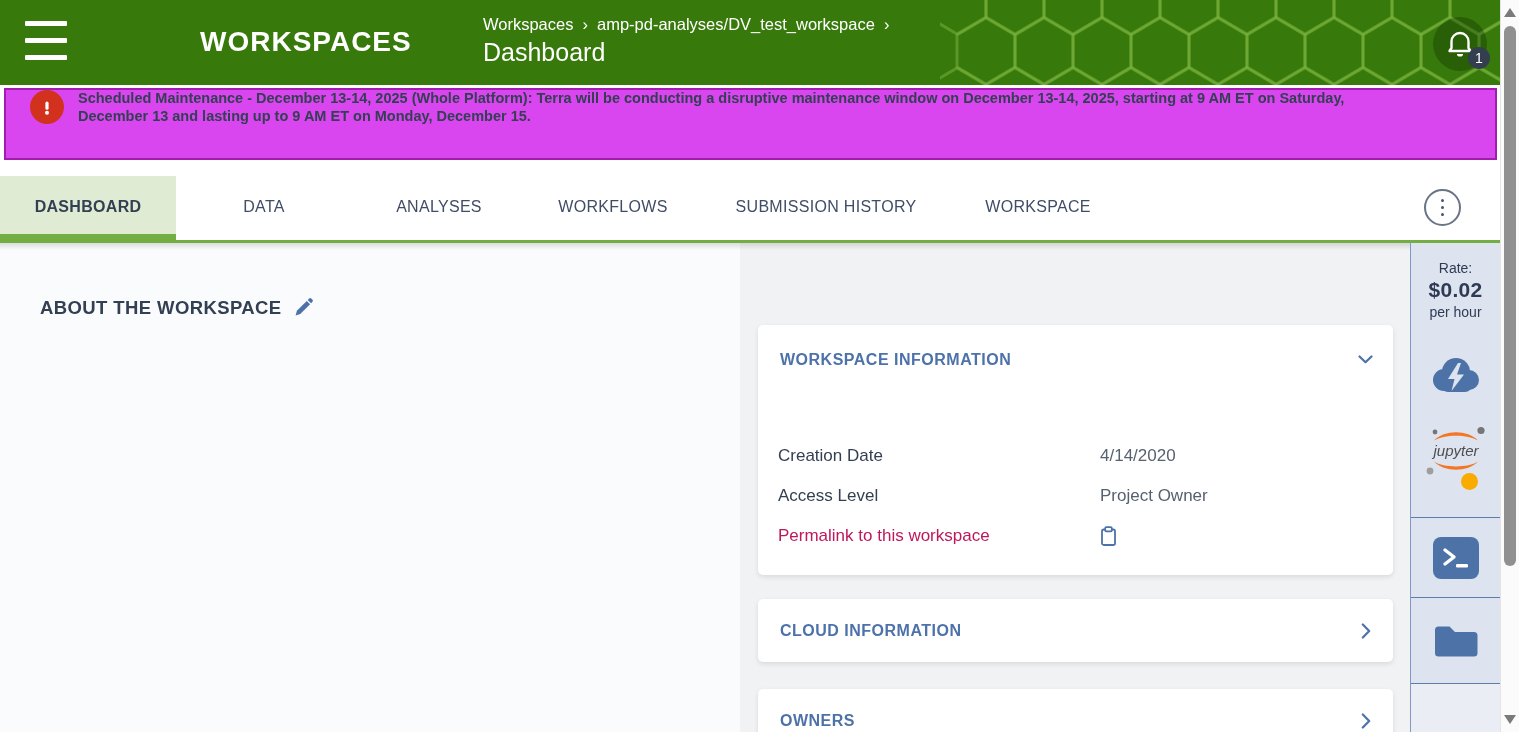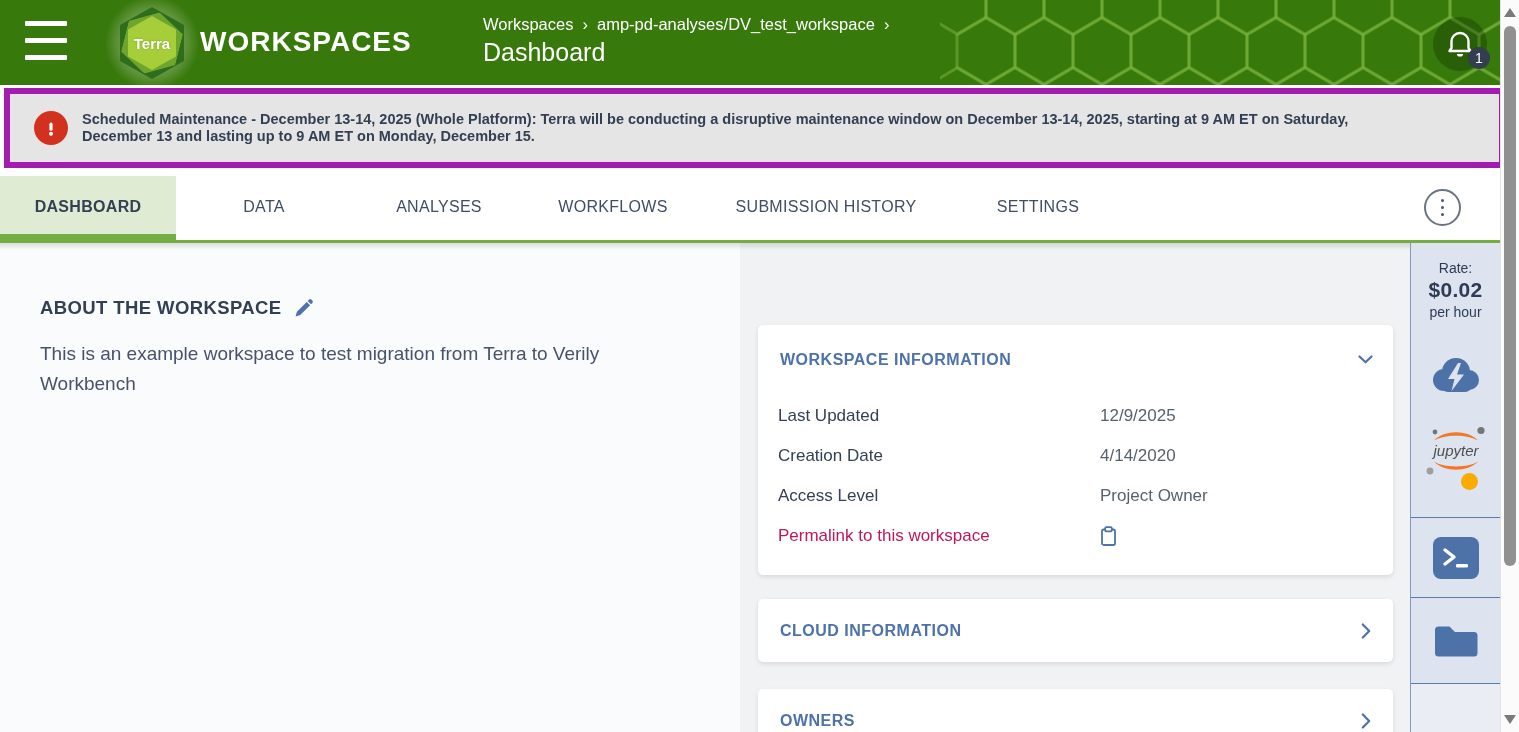--- a/index.html
+++ b/index.html
@@ -20,39 +20,39 @@
   .logo-text { position:absolute; left:50%; top:50%; transform:translate(-50%,-50%); color:#fff; font-size:15px; font-weight:700; text-shadow:0 0 2px rgba(0,0,0,0.25); }
   .app-title { position:absolute; left:200px; top:26px; color:#fff; font-size:28px; font-weight:600; letter-spacing:1px; }
   .crumbs { position:absolute; left:483px; top:15px; color:#fff; }
   .crumb-line { font-size:16.5px; display:flex; gap:9px; align-items:center; }
   .crumb-link { cursor:pointer; }
   .page-title { font-size:25px; font-weight:500; margin-top:4px; }
   .bell-circle { position:absolute; left:1433px; top:17px; width:54px; height:54px; border-radius:50%; background:rgba(12,48,0,0.35); display:flex; align-items:center; justify-content:center; cursor:pointer; }
   .badge { position:absolute; left:1468px; top:47px; width:22px; height:22px; border-radius:50%; background:#333E4E; color:#fff; font-size:14px; display:flex; align-items:center; justify-content:center; }
 
   
-  .alert { position:absolute; left:4px; top:88px; width:1489px; height:68px; background:#e5e5e5; border:6px solid #a21caf; display:flex; align-items:center; }
+  .alert { position:absolute; left:4px; top:88px; width:1489px; height:68px; background:#d946ef; border:2px solid #a21caf; display:flex; }
   .alert-icon { width:34px; height:34px; border-radius:50%; background:#D2311E; margin-left:24px; flex:none; display:flex; align-items:center; justify-content:center; }
   .alert-text { margin-left:14px; width:1320px; font-size:14.5px; font-weight:700; color:#333F52; line-height:17.5px; }
 
   
   .tabbar-bg { position:absolute; left:0; top:176px; width:1500px; height:58px; background:#fff; }
   .tab-active-bg { position:absolute; left:0; top:176px; width:176px; height:58px; background:#DFECD3; }
   .tab-underline-thick { position:absolute; left:0; top:234px; width:176px; height:9px; background:#74AE43; }
   .tab-underline-thin { position:absolute; left:0; top:240px; width:1500px; height:3px; background:#74AE43; }
   .tab { position:absolute; top:198px; transform:translateX(-50%); font-size:16px; color:#404D66; letter-spacing:.3px; white-space:nowrap; cursor:pointer; }
   .tab.active { color:#333F52; font-weight:700; }
   .kebab { position:absolute; left:1424px; top:189px; width:37px; height:37px; border:2px solid #6A7485; border-radius:50%; box-sizing:border-box; display:flex; flex-direction:column; gap:3.5px; align-items:center; justify-content:center; cursor:pointer; }
   .kebab i { width:3.5px; height:3.5px; border-radius:50%; background:#4A5568; }
 
   
   .left-panel { position:absolute; left:0; top:243px; width:740px; height:489px; background:#FAFBFC; }
   .right-panel { position:absolute; left:740px; top:243px; width:670px; height:489px; background:#F1F2F4; }
   .content-shadow { position:absolute; left:0; top:243px; width:1500px; height:7px; background:linear-gradient(rgba(0,0,0,0.12), transparent); }
-  .about-title { position:absolute; left:40px; top:297px; font-size:18.5px; font-weight:700; color:#333F52; letter-spacing:.4px; display:flex; align-items:center; gap:11px; }
+  .about-title { position:absolute; left:40px; top:297px; font-size:18.5px; font-weight:700; color:#333F52; letter-spacing:.4px; display:flex; align-items:flex-start; gap:11px; }
   .edit-btn { cursor:pointer; display:flex; }
   .about-desc { position:absolute; left:40px; top:339px; width:585px; font-size:19px; color:#47536B; line-height:30px; }
 
   .card { position:absolute; background:#fff; border-radius:5px; box-shadow:0 2px 5px rgba(0,0,0,0.10);margin-top:40px; }
   .card1 { left:758px; top:285px; width:635px; height:250px; }
   .card-collapsed { left:758px; top:559px; width:591px; height:63px; padding:0 22px; display:flex; align-items:center; justify-content:space-between; cursor:pointer; }
   .card3 { top:649px; }
   .card-title { font-size:16px; font-weight:700; color:#4D72AA; letter-spacing:.5px; }
   .wi-title { position:absolute; left:22px; top:26px; }
   .wi-chevron { position:absolute; right:20px; top:30px; cursor:pointer; display:flex; }
@@ -125,27 +125,20 @@
         <polygon points="539,68 568,85 568,117 539,134 510,117 510,85" fill="none" stroke="rgba(132,188,72,0.45)" stroke-width="3"></polygon>
         <polygon points="597,68 626,85 626,117 597,134 568,117 568,85" fill="none" stroke="rgba(132,188,72,0.45)" stroke-width="3"></polygon>
       </svg>
 
     <div class="hamburger">
       <span></span>
       <span></span>
       <span></span>
     </div>
 
-    <div class="logo-wrap">
-      <div class="logo-glow"></div>
-      <div class="hex hex1"></div>
-      <div class="hex hex2"></div>
-      <div class="hex hex3"></div>
-      <span class="logo-text">Terra</span>
-    </div>
 
     <div class="app-title">WORKSPACES</div>
 
     <div class="crumbs">
       <div class="crumb-line">
         <span class="crumb-link">Workspaces</span>
         <span class="sep">›</span>
         <span class="crumb-link">amp-pd-analyses/DV_test_workspace</span>
         <span class="sep">›</span>
       </div>
@@ -174,55 +167,50 @@
   <div class="tabbar-bg"></div>
   <div class="tab-active-bg"></div>
   <div class="tab-underline-thick"></div>
   <div class="tab-underline-thin"></div>
 
   <div class="tab active" style="left:88px">DASHBOARD</div>
   <div class="tab" style="left:264px">DATA</div>
   <div class="tab" style="left:439px">ANALYSES</div>
   <div class="tab" style="left:613px">WORKFLOWS</div>
   <div class="tab" style="left:826px">SUBMISSION HISTORY</div>
-  <div class="tab" style="left:1038px">SETTINGS</div>
+  <div class="tab" style="left:1038px">WORKSPACE</div>
 
   <div class="kebab">
     <i></i>
       <i></i>
       <i></i>
   </div>
 
   <div class="left-panel"></div>
   <div class="right-panel"></div>
   <div class="content-shadow"></div>
 
   <div class="about-title">
     <span>ABOUT THE WORKSPACE</span>
     <span class="edit-btn">
       <svg width="21" height="21" viewBox="0 0 20 20">
         <path d="M2.5 17.5 L3.7 13.1 L13.1 3.7 L16.3 6.9 L6.9 16.3 Z" fill="#4D72AA"></path>
         <path d="M14 2.8 L15.2 1.6 a1.7 1.7 0 0 1 2.4 0 l0.8 0.8 a1.7 1.7 0 0 1 0 2.4 L17.2 6 Z" fill="#4D72AA"></path>
       </svg>
     </span>
   </div>
-  <div class="about-desc">This is an example workspace to test migration from Terra to Verily Workbench</div>
 
   <div class="card card1">
     <div class="card-title wi-title">WORKSPACE INFORMATION</div>
     <div class="wi-chevron">
       <svg width="15" height="9" viewBox="0 0 15 9">
         <polyline points="1.5,1.5 7.5,7.2 13.5,1.5" fill="none" stroke="#4D72AA" stroke-width="2.2" stroke-linecap="round" stroke-linejoin="round"></polyline>
       </svg>
     </div>
 
-    <div class="wi-row" style="top:81px">
-      <span class="lbl">Last Updated</span>
-      <span class="val">12/9/2025</span>
-    </div>
     <div class="wi-row" style="top:121px">
       <span class="lbl">Creation Date</span>
       <span class="val">4/14/2020</span>
     </div>
     <div class="wi-row" style="top:161px">
       <span class="lbl">Access Level</span>
       <span class="val">Project Owner</span>
     </div>
     <div class="wi-row" style="top:201px">
       <span class="plink">Permalink to this workspace</span>

